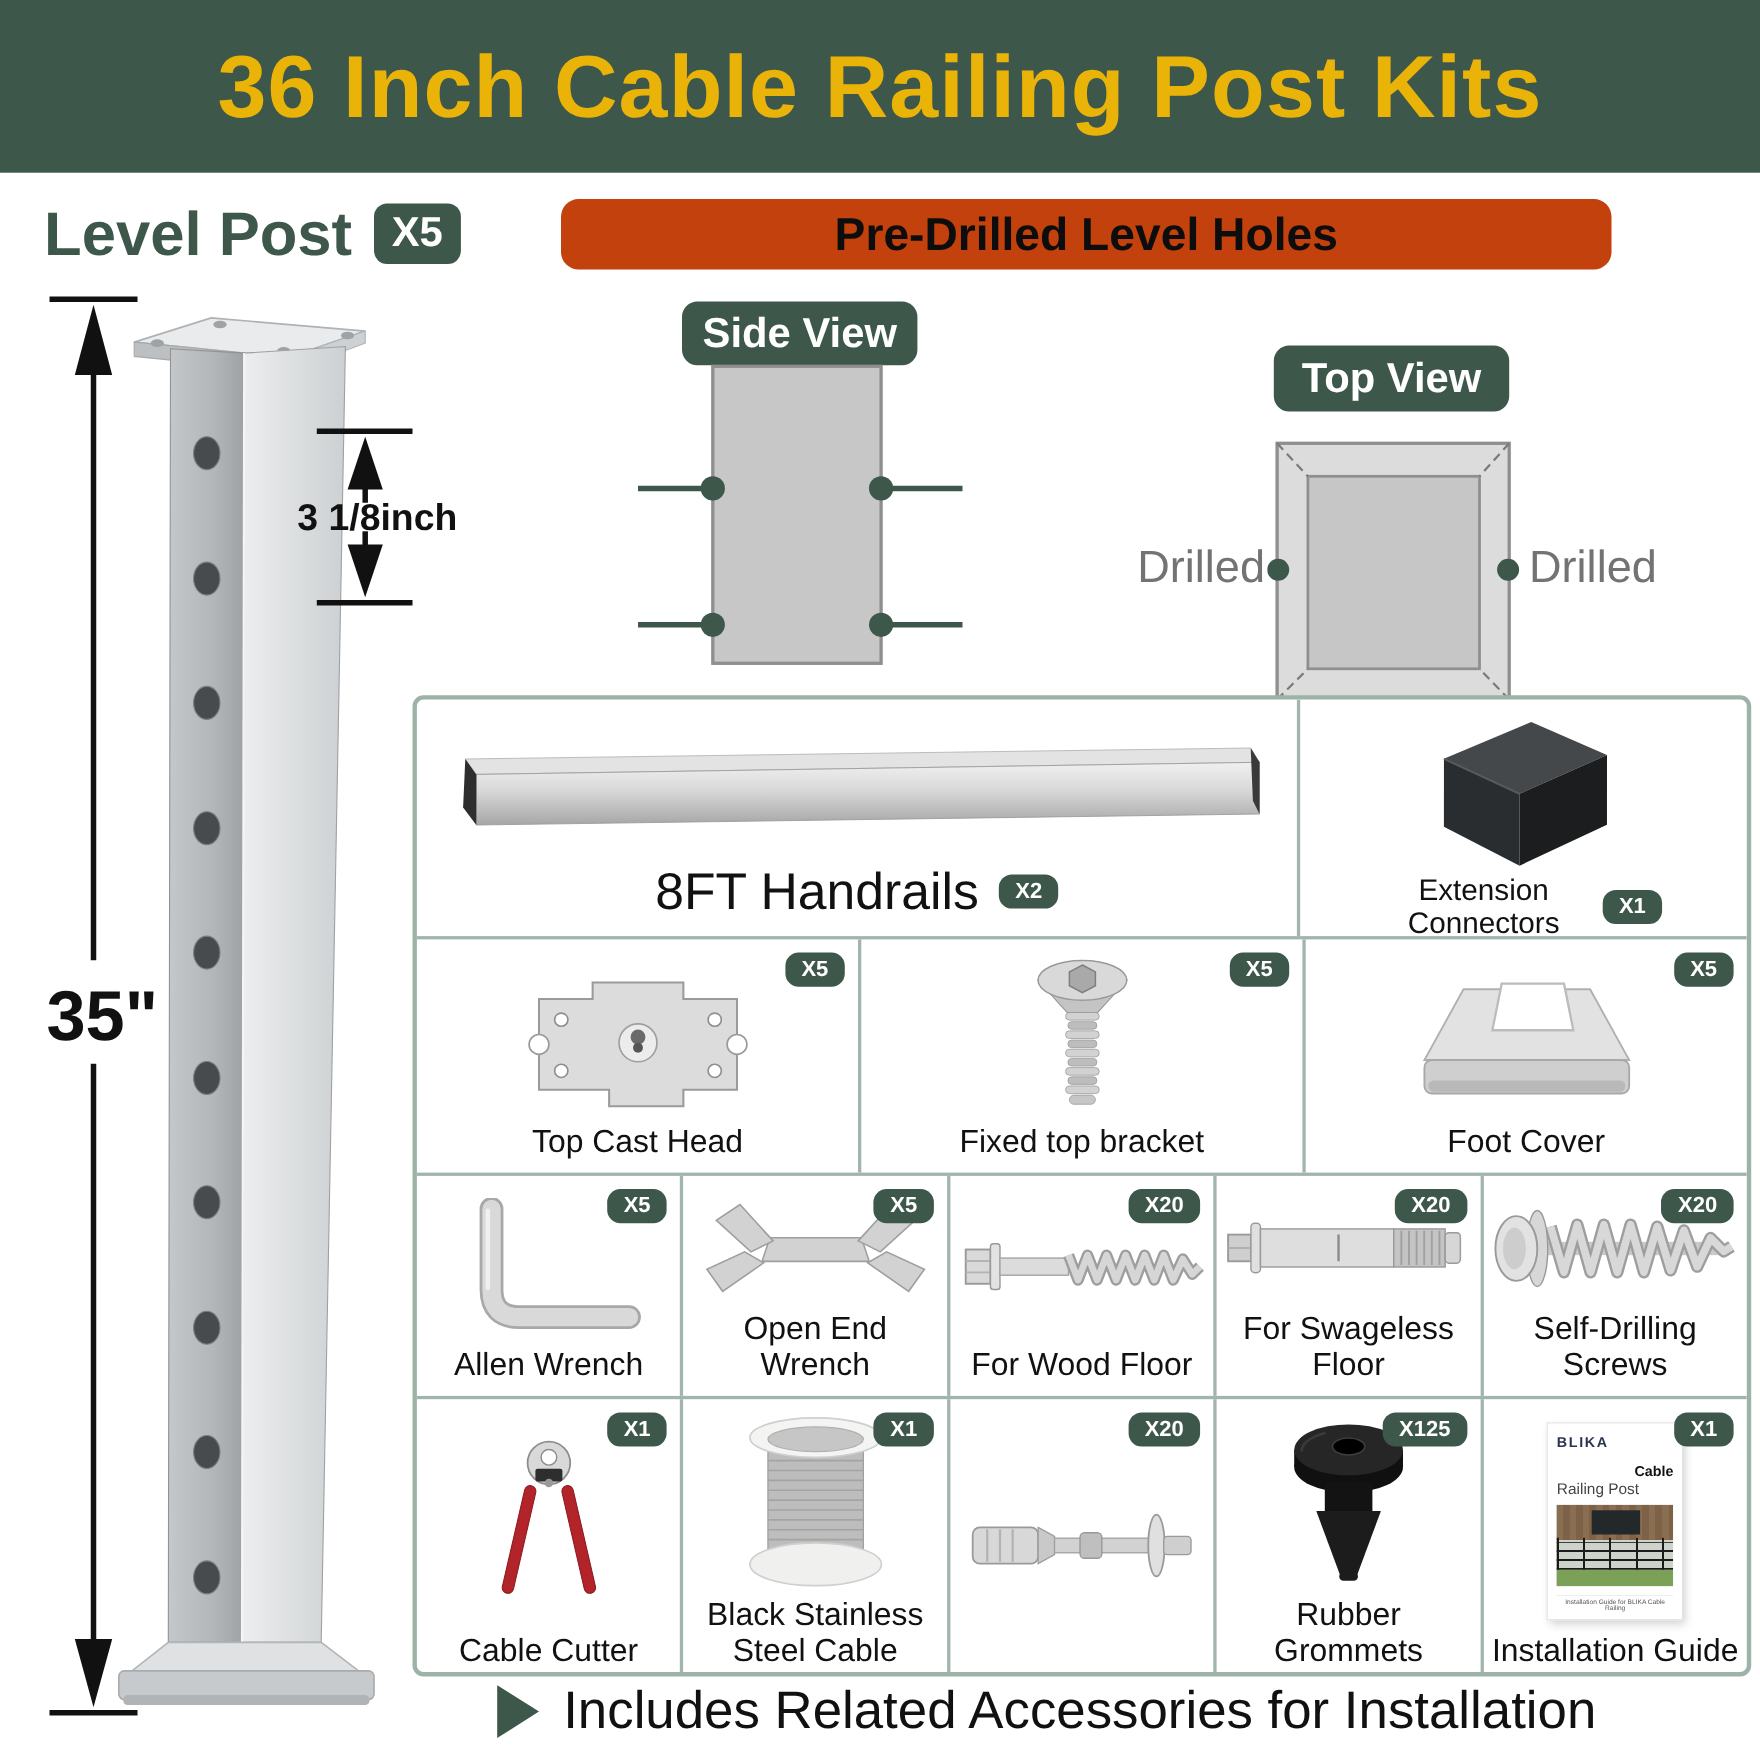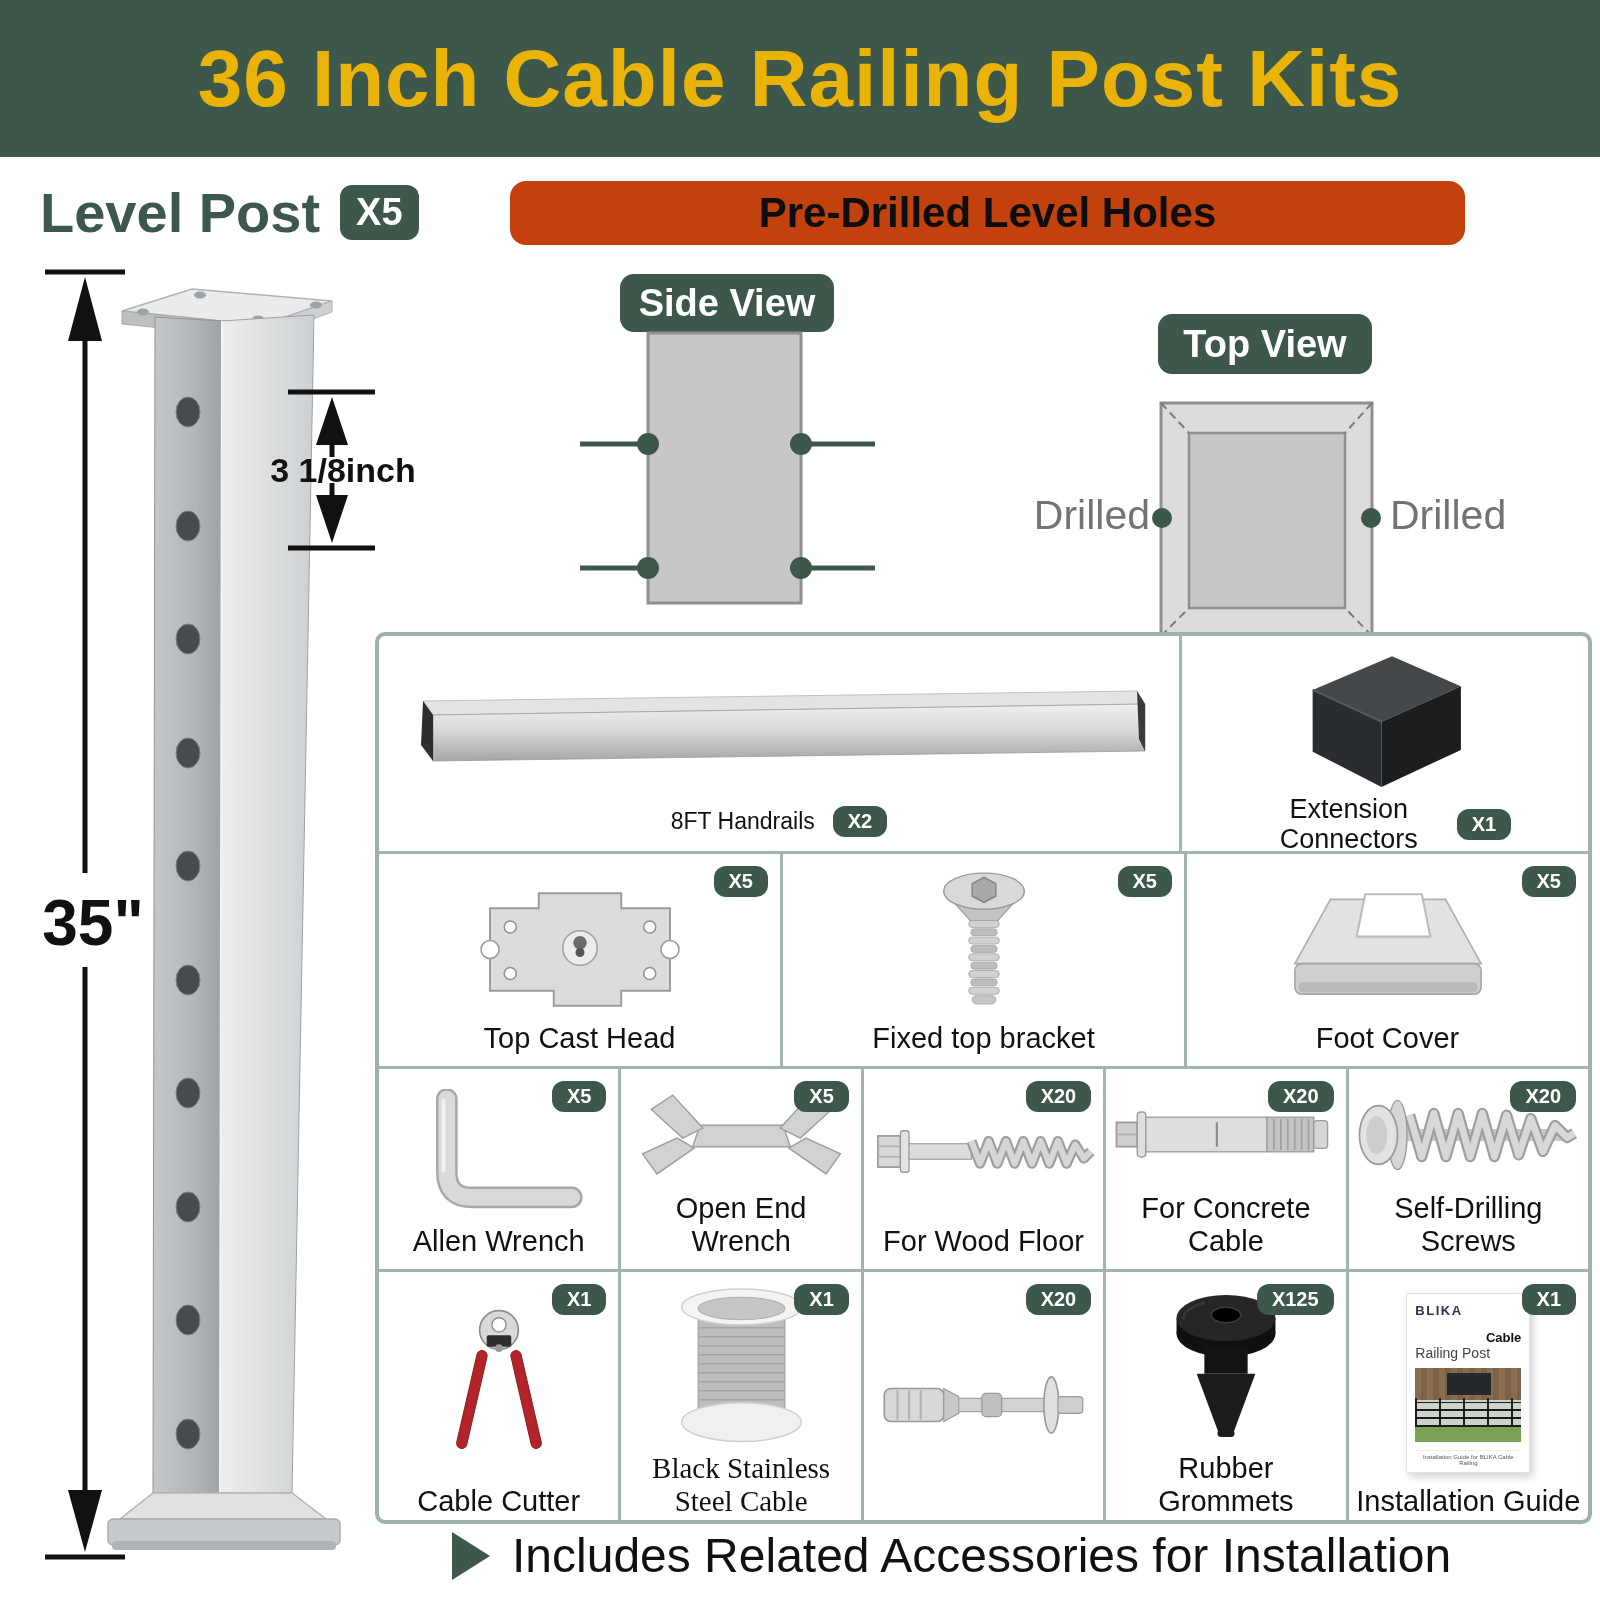--- a/index.html
+++ b/index.html
@@ -42,24 +42,24 @@
   .grow.r1{height:215px;}
   .grow.r2{height:216px;}
   .grow.r3{height:215px;}
   .grow.r4{flex:1;}
   .cell{flex:1 1 0;position:relative;border-right:3px solid #A2B5AC;box-sizing:border-box;
         display:flex;flex-direction:column;align-items:center;padding:8px 6px 0 6px;}
   .cell:last-child{border-right:none;}
   .cell.wide{flex:2 2 0;}
   .gfx{flex:1;display:flex;align-items:center;justify-content:center;width:100%;}
   .part-name{font-size:29px;color:#111;text-align:center;line-height:1.12;margin-bottom:12px;}
-  .part-name.big{font-size:23px;margin-bottom:16px;}
+  .part-name.big{font-size:47px;margin-bottom:16px;}
   .label-row{display:flex;align-items:center;justify-content:center;gap:18px;margin-bottom:14px;}
   .qty-corner{position:absolute;top:12px;right:12px;z-index:3;}
-  .wrap2{max-width:215px;font-family:Liberation Serif, serif;}
+  .wrap2{max-width:215px;}
   .ext-name{max-width:180px;font-size:27px;}
 
   
   .guide-book{width:124px;height:180px;background:#fff;border:1px solid #e2e2e2;
               box-shadow:3px 4px 8px rgba(0,0,0,.18);box-sizing:border-box;
               padding:9px 8px 4px 8px;display:flex;flex-direction:column;}
   .gb-brand{font-size:13px;font-weight:bold;color:#2c3550;letter-spacing:1.5px;}
   .gb-title{text-align:right;font-weight:bold;font-size:13px;color:#111;margin-top:12px;}
   .gb-sub{text-align:left;font-size:14px;color:#444;}
   .gb-photo{position:relative;height:74px;background:#cdd3cb;margin-top:7px;overflow:hidden;}
@@ -341,21 +341,21 @@
               <line x1="186" y1="22" x2="186" y2="58"></line>
                 <line x1="194" y1="22" x2="194" y2="58"></line>
               <line x1="202" y1="22" x2="202" y2="58"></line>
                 <line x1="210" y1="22" x2="210" y2="58"></line>
               <line x1="218" y1="22" x2="218" y2="58"></line>
                 <line x1="226" y1="22" x2="226" y2="58"></line>
             </g>
             <rect x="232" y="24" width="16" height="32" rx="4" fill="#d6d6d6" stroke="#9a9a9a" stroke-width="1.5"></rect>
           </svg>
         </div>
-        <span class="part-name">For Concrete Cable</span>
+        <span class="part-name">For Swageless Floor</span>
       </div>
       <div class="cell">
         <span class="badge qty-corner">X20</span>
         <div class="gfx">
           <svg width="225" height="100" viewBox="0 0 260 110">
             <rect x="58" y="48" width="184" height="14" fill="#c9c9c9"></rect>
             <polyline points="62,32 76,80 90,30 104,80 118,30 132,80 146,30 160,80 174,32 188,78 202,36 216,74 230,44 244,58 252,53" stroke="#9e9e9e" stroke-width="13" fill="none" stroke-linejoin="round"></polyline>
             <polyline points="62,32 76,80 90,30 104,80 118,30 132,80 146,30 160,80 174,32 188,78 202,36 216,74 230,44 244,58 252,53" stroke="#d8d8d8" stroke-width="8" fill="none" stroke-linejoin="round"></polyline>
             <ellipse cx="48" cy="55" rx="11" ry="40" fill="#d7d7d7" stroke="#9a9a9a" stroke-width="1.5"></ellipse>
             <ellipse cx="26" cy="55" rx="22" ry="34" fill="#e2e2e2" stroke="#9a9a9a" stroke-width="2"></ellipse>

